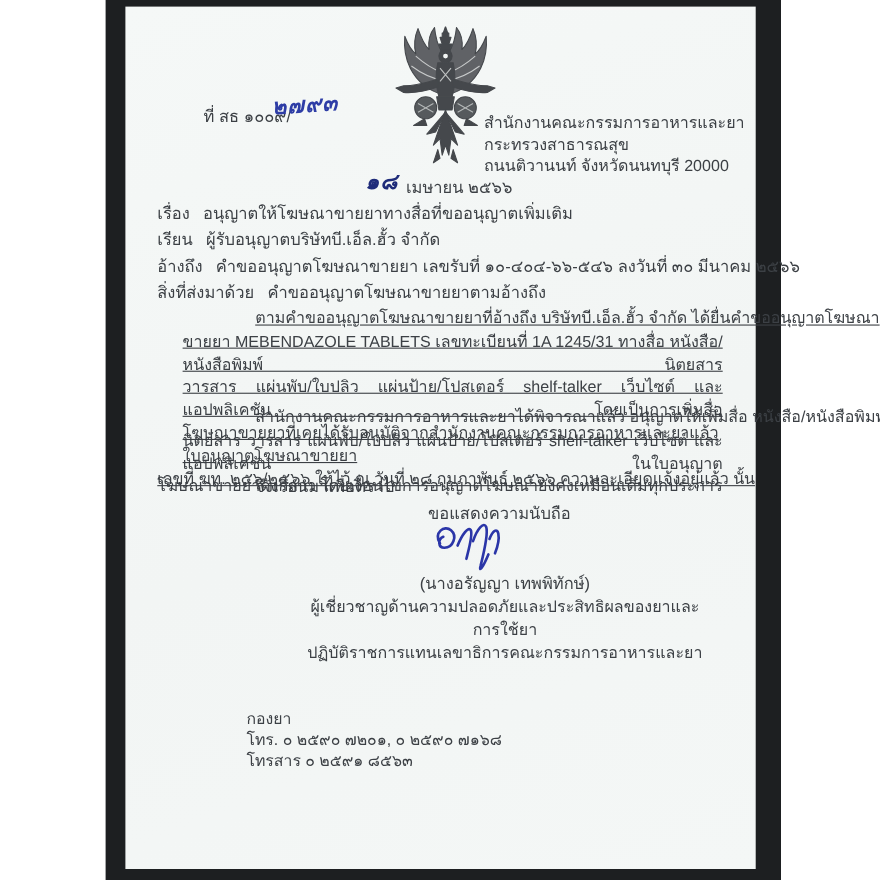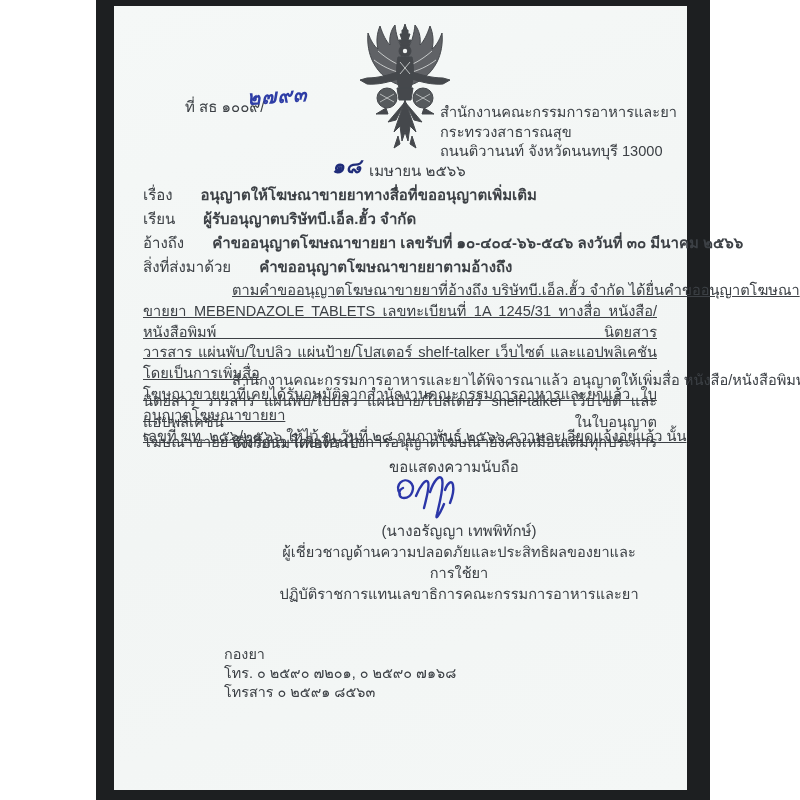--- a/index.html
+++ b/index.html
@@ -7,24 +7,24 @@
   .stage{position:relative;width:800px;height:800px;background:#ffffff;overflow:hidden;}
   .photo{position:absolute;left:96px;top:0;width:614px;height:800px;background:#1d1f21;}
   .paper{position:absolute;left:18px;top:6px;width:573px;height:784px;
          background:linear-gradient(160deg,#f5f8f7 0%,#f2f5f4 55%,#f4f7f6 100%);
          color:#3c4045;font-size:15px;line-height:1.4;}
   .abs{position:absolute;}
   .blue{color:#2e3da6;}
   .hand{font-style:italic;letter-spacing:1px;font-weight:bold;}
   .label-row{display:flex;white-space:nowrap;}
   .label-row .lbl{flex:0 0 auto;}
-  .label-row .txt{margin-left:28px;font-weight:bold;}
+  .label-row .txt{margin-left:12px;}
   .para{width:514px;}
   .pline{white-space:nowrap;font-size:14.6px;line-height:20.8px;}
-  .pline.jl{white-space:normal;text-align:justify;text-align-last:justify;}
+  .pline.jl{white-space:normal;text-align:justify;text-align-last:justify;margin-left:23px;}
   .indent{padding-left:89px;}
   .center-block{text-align:center;}
   .agency div{line-height:19.5px;font-size:14.6px;}
   .footer div{line-height:19px;font-size:14.4px;}
   svg{display:block;}
 </style>
 </head>
 <body>
 
 <div class="stage">
@@ -70,21 +70,21 @@
             <path d="M55 78 L38 98 L46 96 Z M55 78 L72 98 L64 96 Z"></path>
 
             <path d="M48 112 L44 124 L50 120 Z M62 112 L66 124 L60 120 Z"></path>
           </g>
         </svg>
       </div>
 
       <div class="abs agency" style="left:326px;top:97px;">
         <div>สำนักงานคณะกรรมการอาหารและยา</div>
         <div>กระทรวงสาธารณสุข</div>
-        <div>ถนนติวานนท์ จังหวัดนนทบุรี 13000</div>
+        <div>ถนนติวานนท์ จังหวัดนนทบุรี 20000</div>
       </div>
 
       <div class="abs blue hand" style="left:218px;top:146px;font-size:20px;color:#1f2c7a;">๑๘</div>
       <div class="abs" style="left:255px;top:154px;">เมษายน ๒๕๖๖</div>
 
       <div class="abs label-row" style="left:29px;top:178px;text-align:center;">
         <span class="lbl">เรื่อง</span>
         <span class="txt">อนุญาตให้โฆษณาขายยาทางสื่อที่ขออนุญาตเพิ่มเติม</span>
       </div>
       <div class="abs label-row" style="left:29px;top:202px;">

